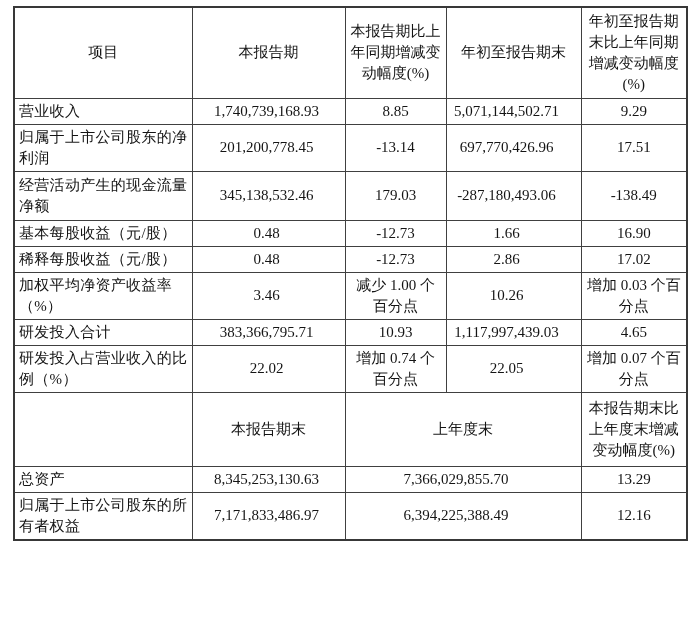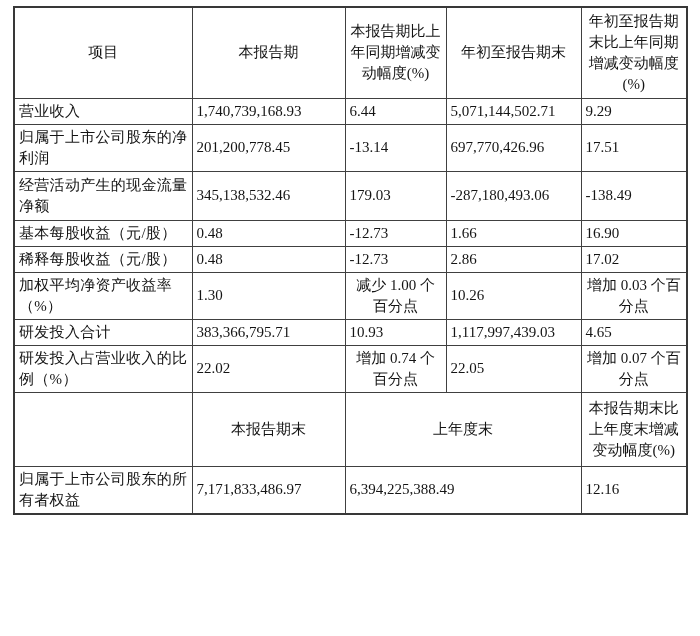--- a/index.html
+++ b/index.html
@@ -48,21 +48,21 @@
   th.hd-narrow  { padding: 3px 8px; }   
   th.hd-narrow5 { padding: 3px 5px; }   
 
   
   td.lbl {
     text-align: left;
     padding-left: 7px;
     padding-right: 2px;
     letter-spacing: 0.3px;
   }
-  td.num  { text-align: left; font-variant-numeric: normal; }
+  td.num  { text-align: center; font-variant-numeric: normal; }
   td.num.p8  { padding-right: 8px; }
   td.num.p18 { padding-right: 18px; }
   td.num.p4  { padding-right: 4px; }
   td.txtr { text-align: center; padding-right: 5px; padding-left: 2px; }
 
   
   tr.h91 { height: 91px; }
   tr.h26 { height: 26px; }
   tr.h44 { height: 44px; }
   tr.h75 { height: 75px; }
@@ -93,21 +93,21 @@
       <th class="hd">项目</th>
       <th class="hd">本报告期</th>
       <th class="hd hd-narrow">本报告期比上年同期增减变动幅度(%)</th>
       <th class="hd">年初至报告期末</th>
       <th class="hd hd-narrow5">年初至报告期末比上年同期增减变动幅度(%)</th>
     </tr>
 
     <tr class="h26">
       <td class="lbl">营业收入</td>
       <td class="num p8">1,740,739,168.93</td>
-      <td class="num p4">6.44</td>
+      <td class="num p4">8.85</td>
       <td class="num p18">5,071,144,502.71</td>
       <td class="num p4">9.29</td>
     </tr>
 
 
     <tr class="h44">
       <td class="lbl">归属于上市公司股东的净利润</td>
       <td class="num p8">201,200,778.45</td>
       <td class="num p4">-13.14</td>
       <td class="num p18">697,770,426.96</td>
@@ -134,21 +134,21 @@
     <tr class="h26">
       <td class="lbl">稀释每股收益（元/股）</td>
       <td class="num p8">0.48</td>
       <td class="num p4">-12.73</td>
       <td class="num p18">2.86</td>
       <td class="num p4">17.02</td>
     </tr>
 
     <tr class="h47">
       <td class="lbl">加权平均净资产收益率（%）</td>
-      <td class="num p8">1.30</td>
+      <td class="num p8">3.46</td>
       <td class="txtr">减少 1.00 个百分点</td>
       <td class="num p18">10.26</td>
       <td class="txtr">增加 0.03 个百分点</td>
     </tr>
 
     <tr class="h25">
       <td class="lbl">研发投入合计</td>
       <td class="num p8">383,366,795.71</td>
       <td class="num p4">10.93</td>
       <td class="num p18">1,117,997,439.03</td>
@@ -163,20 +163,26 @@
       <td class="txtr">增加 0.07 个百分点</td>
     </tr>
 
     <tr class="h74">
       <th class="hd"></th>
       <th class="hd">本报告期末</th>
       <th class="hd" colspan="2">上年度末</th>
       <th class="hd hd-narrow5">本报告期末比上年度末增减变动幅度(%)</th>
     </tr>
 
+    <tr class="h23">
+      <td class="lbl">总资产</td>
+      <td class="num p8">8,345,253,130.63</td>
+      <td class="num p18" colspan="2">7,366,029,855.70</td>
+      <td class="num p4">13.29</td>
+    </tr>
 
     <tr class="h48">
       <td class="lbl">归属于上市公司股东的所有者权益</td>
       <td class="num p8">7,171,833,486.97</td>
       <td class="num p18" colspan="2">6,394,225,388.49</td>
       <td class="num p4">12.16</td>
     </tr>
   </tbody>
     </table>
 </div>

